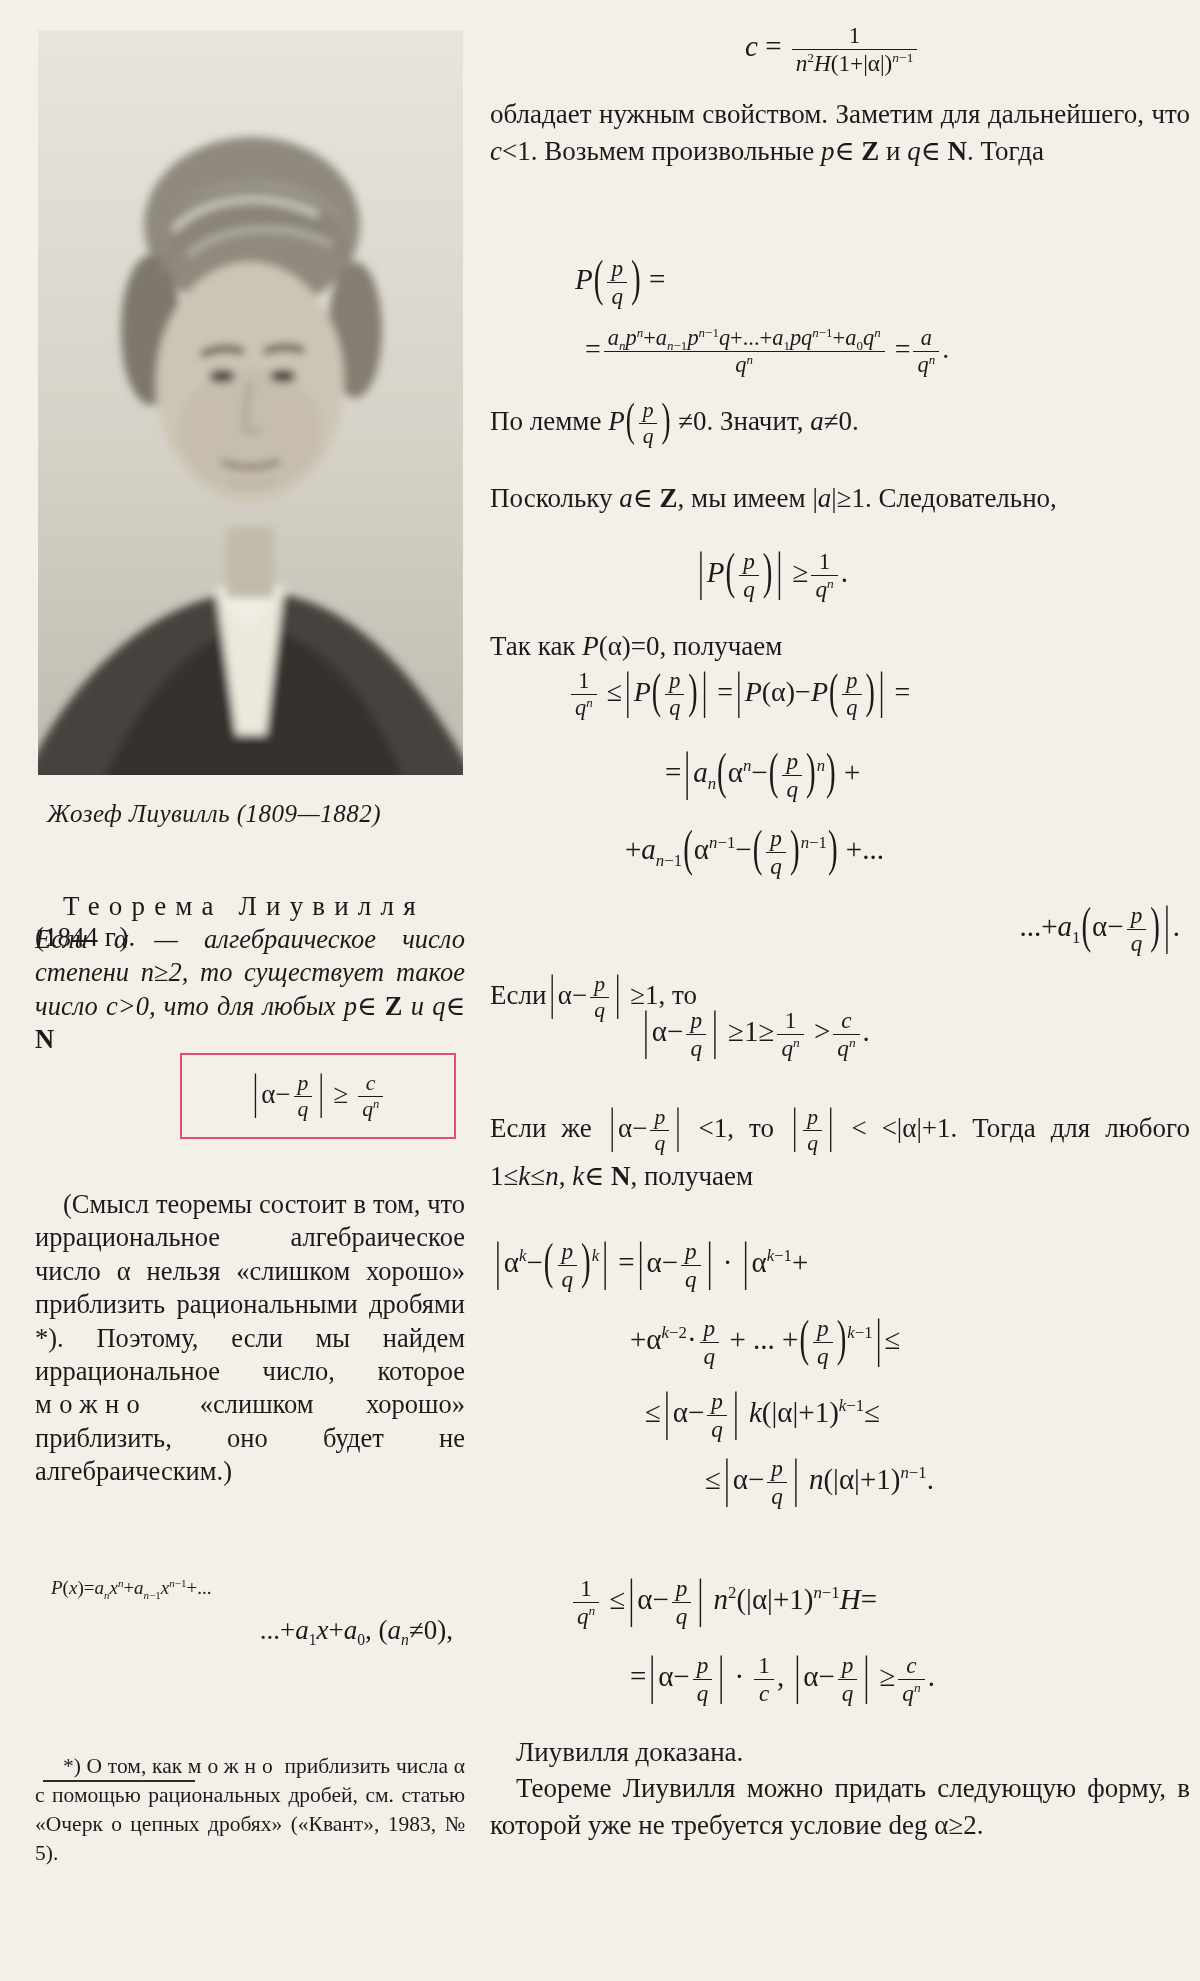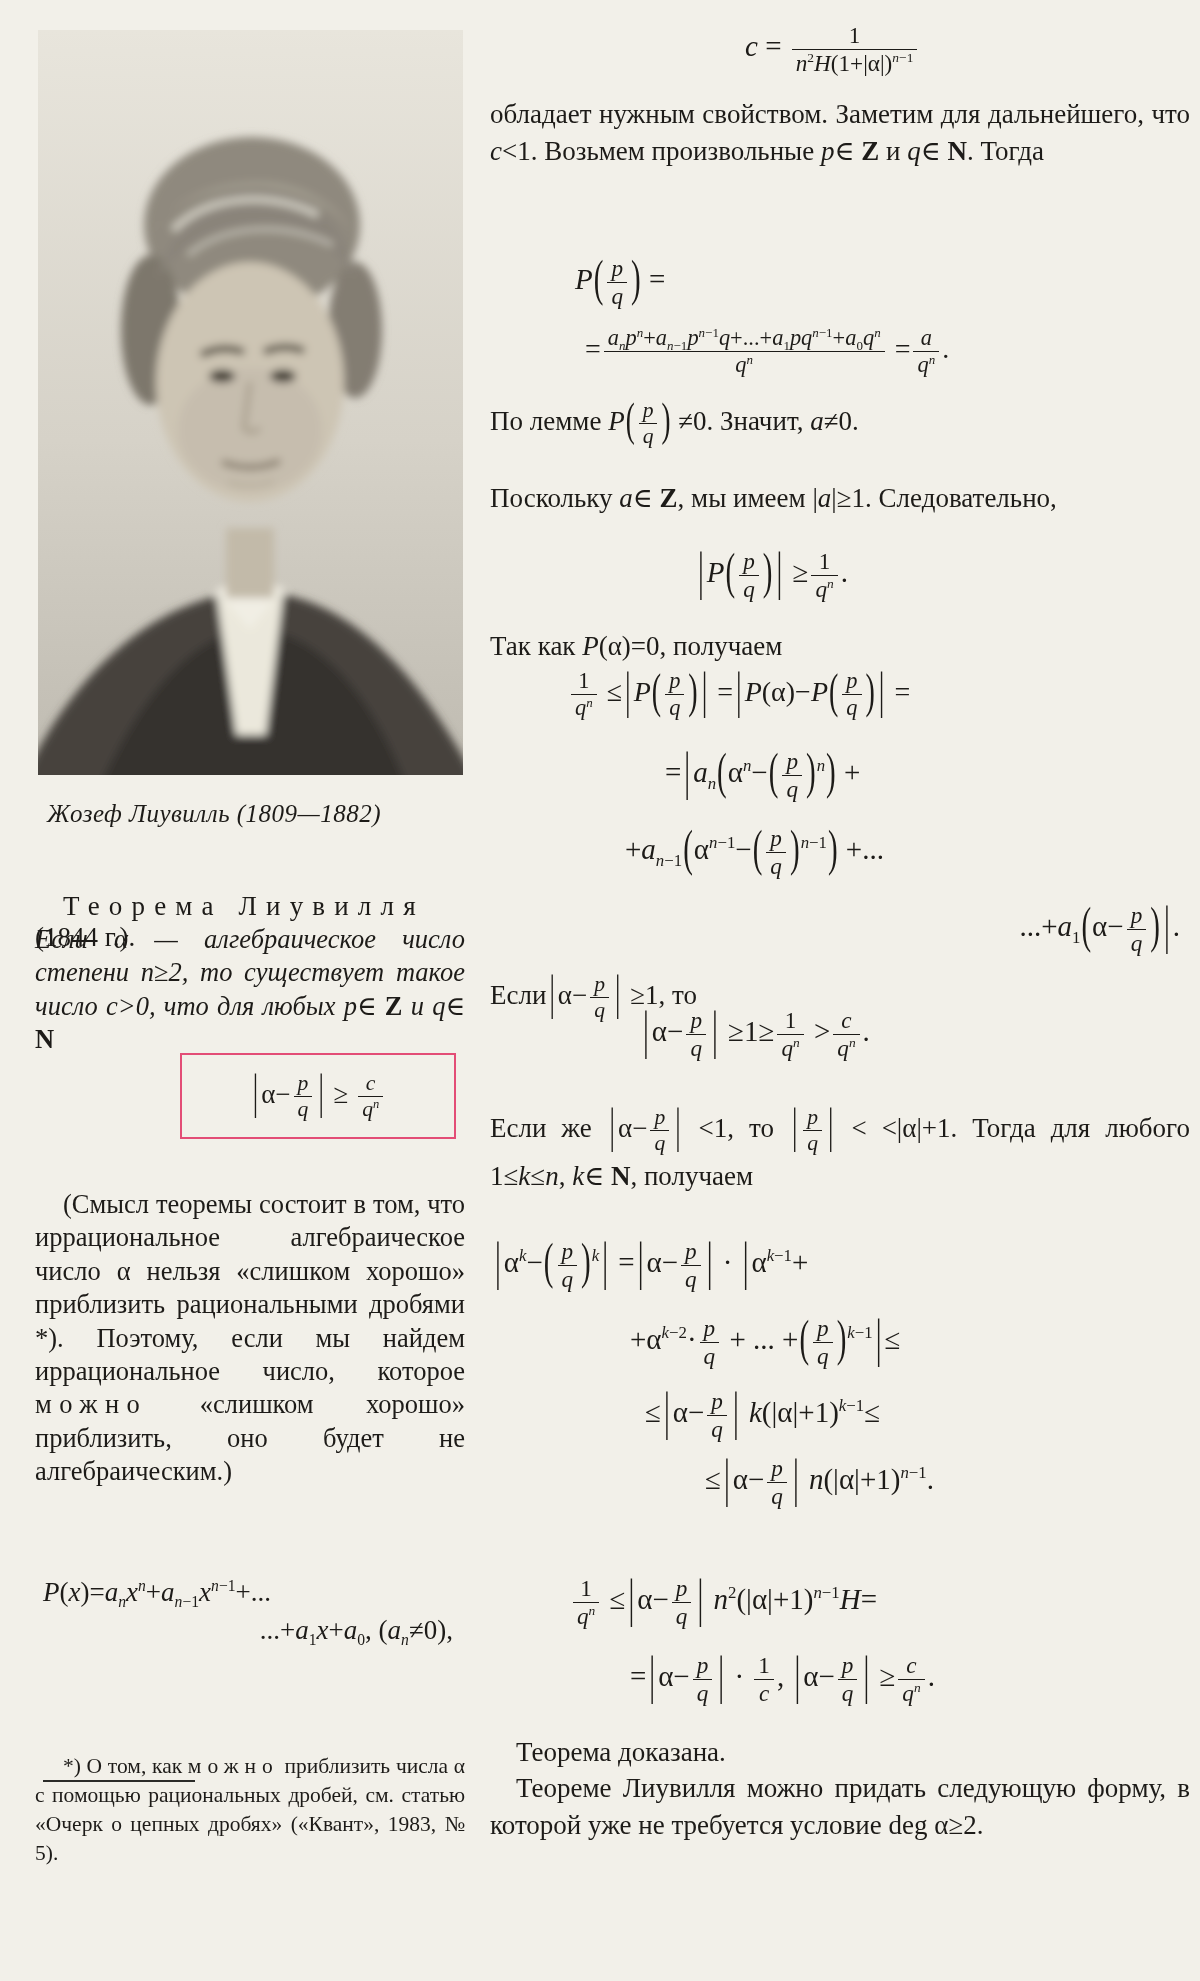--- a/index.html
+++ b/index.html
@@ -93,21 +93,21 @@
             <span class="de"><i>q</i></span>
           </span><span class="tb">|</span> ≥ <span class="fr">
             <span class="nu"><i>c</i></span>
             <span class="de"><i>q</i><sup class="ms"><i>n</i></sup></span>
           </span></span>
     </div>
 
     <div class="blk tx just ind" style="top:1188px;">(Смысл теоремы состоит в том, что иррациональное алгебраическое число α нельзя «слишком хорошо» приблизить рациональными дробями *). Поэтому, если мы найдем иррациональное число, которое <span class="lsp2">можно</span> «слишком хорошо» приблизить, оно будет не алгебраическим.)</div>
 
 
-    <div class="dm" style="top:1578px;left:8px;font-size:27px;"><i>P</i>(<i>x</i>)=<i>a</i><sub class="ms"><i>n</i></sub><i>x</i><sup class="ms"><i>n</i></sup>+<i>a</i><sub class="ms"><i>n</i>−1</sub><i>x</i><sup class="ms"><i>n</i>−1</sup>+...</div>
+    <div class="dm" style="top:1578px;left:16px;font-size:19px;"><i>P</i>(<i>x</i>)=<i>a</i><sub class="ms"><i>n</i></sub><i>x</i><sup class="ms"><i>n</i></sup>+<i>a</i><sub class="ms"><i>n</i>−1</sub><i>x</i><sup class="ms"><i>n</i>−1</sup>+...</div>
     <div class="dm" style="top:1616px;right:12px;left:auto;font-size:27px;">...+<i>a</i><sub class="ms">1</sub><i>x</i>+<i>a</i><sub class="ms">0</sub>, (<i>a</i><sub class="ms"><i>n</i></sub>≠0),</div>
 
 
     <div class="footrule" style="top:1780px;left:8px;width:152px;"></div>
     <div class="blk footnote just ind" style="top:1752px;">*) О том, как <span class="lsp2">можно</span> приблизить числа α с помощью рациональных дробей, см. статью «Очерк о цепных дробях» («Квант», 1983, № 5).</div>
 
   </section>
 
   <section class="col colR">
 
@@ -230,17 +230,17 @@
           <span class="nu">1</span>
           <span class="de"><i>c</i></span>
         </span>,  <span class="tb">|</span>α−<span class="fr">
           <span class="nu"><i>p</i></span>
           <span class="de"><i>q</i></span>
         </span><span class="tb">|</span> ≥<span class="fr">
           <span class="nu"><i>c</i></span>
           <span class="de"><i>q</i><sup class="ms"><i>n</i></sup></span>
         </span>.</div>
 
-    <div class="blk txr" style="top:1734px;text-indent:26px;">Теорема доказана.</div>
+    <div class="blk txr" style="top:1734px;text-indent:26px;">Лиувилля доказана.</div>
     <div class="blk txr just" style="top:1770px;text-indent:26px;">Теореме Лиувилля можно придать следующую форму, в которой уже не требуется условие <span class="mr">deg</span> α≥2.</div>
 
   </section>
 </div>
 
 </body></html>

